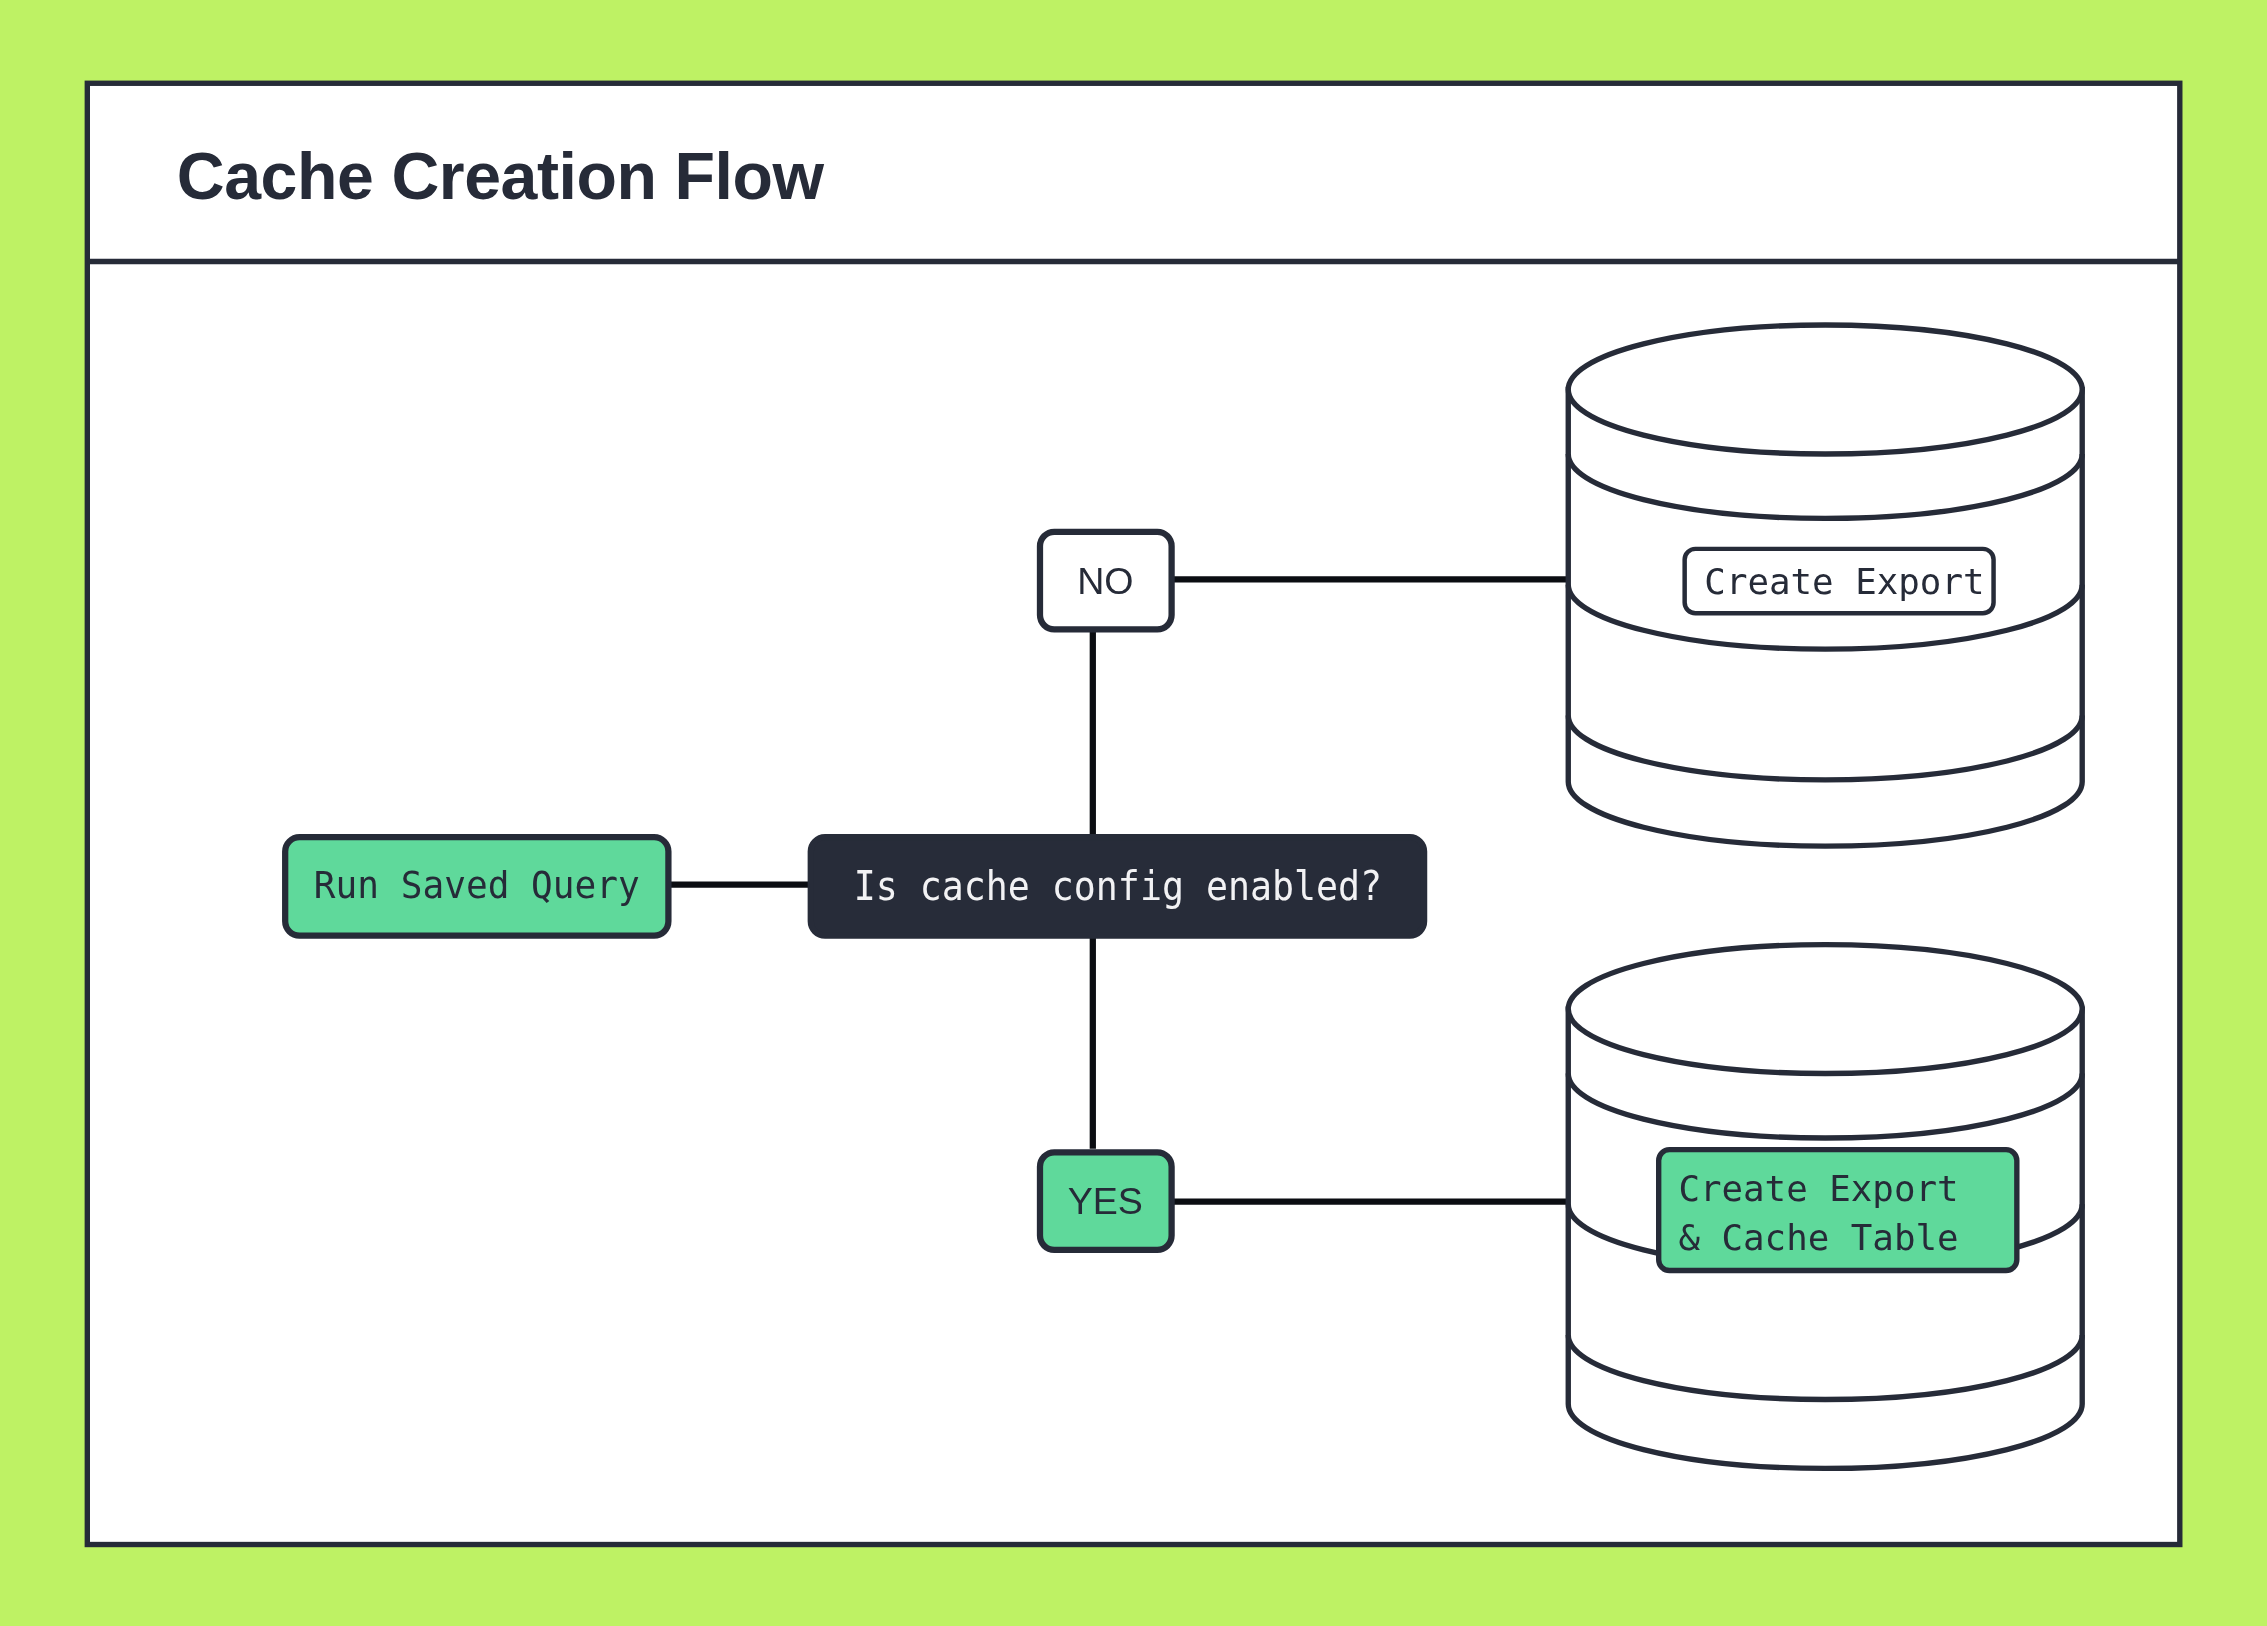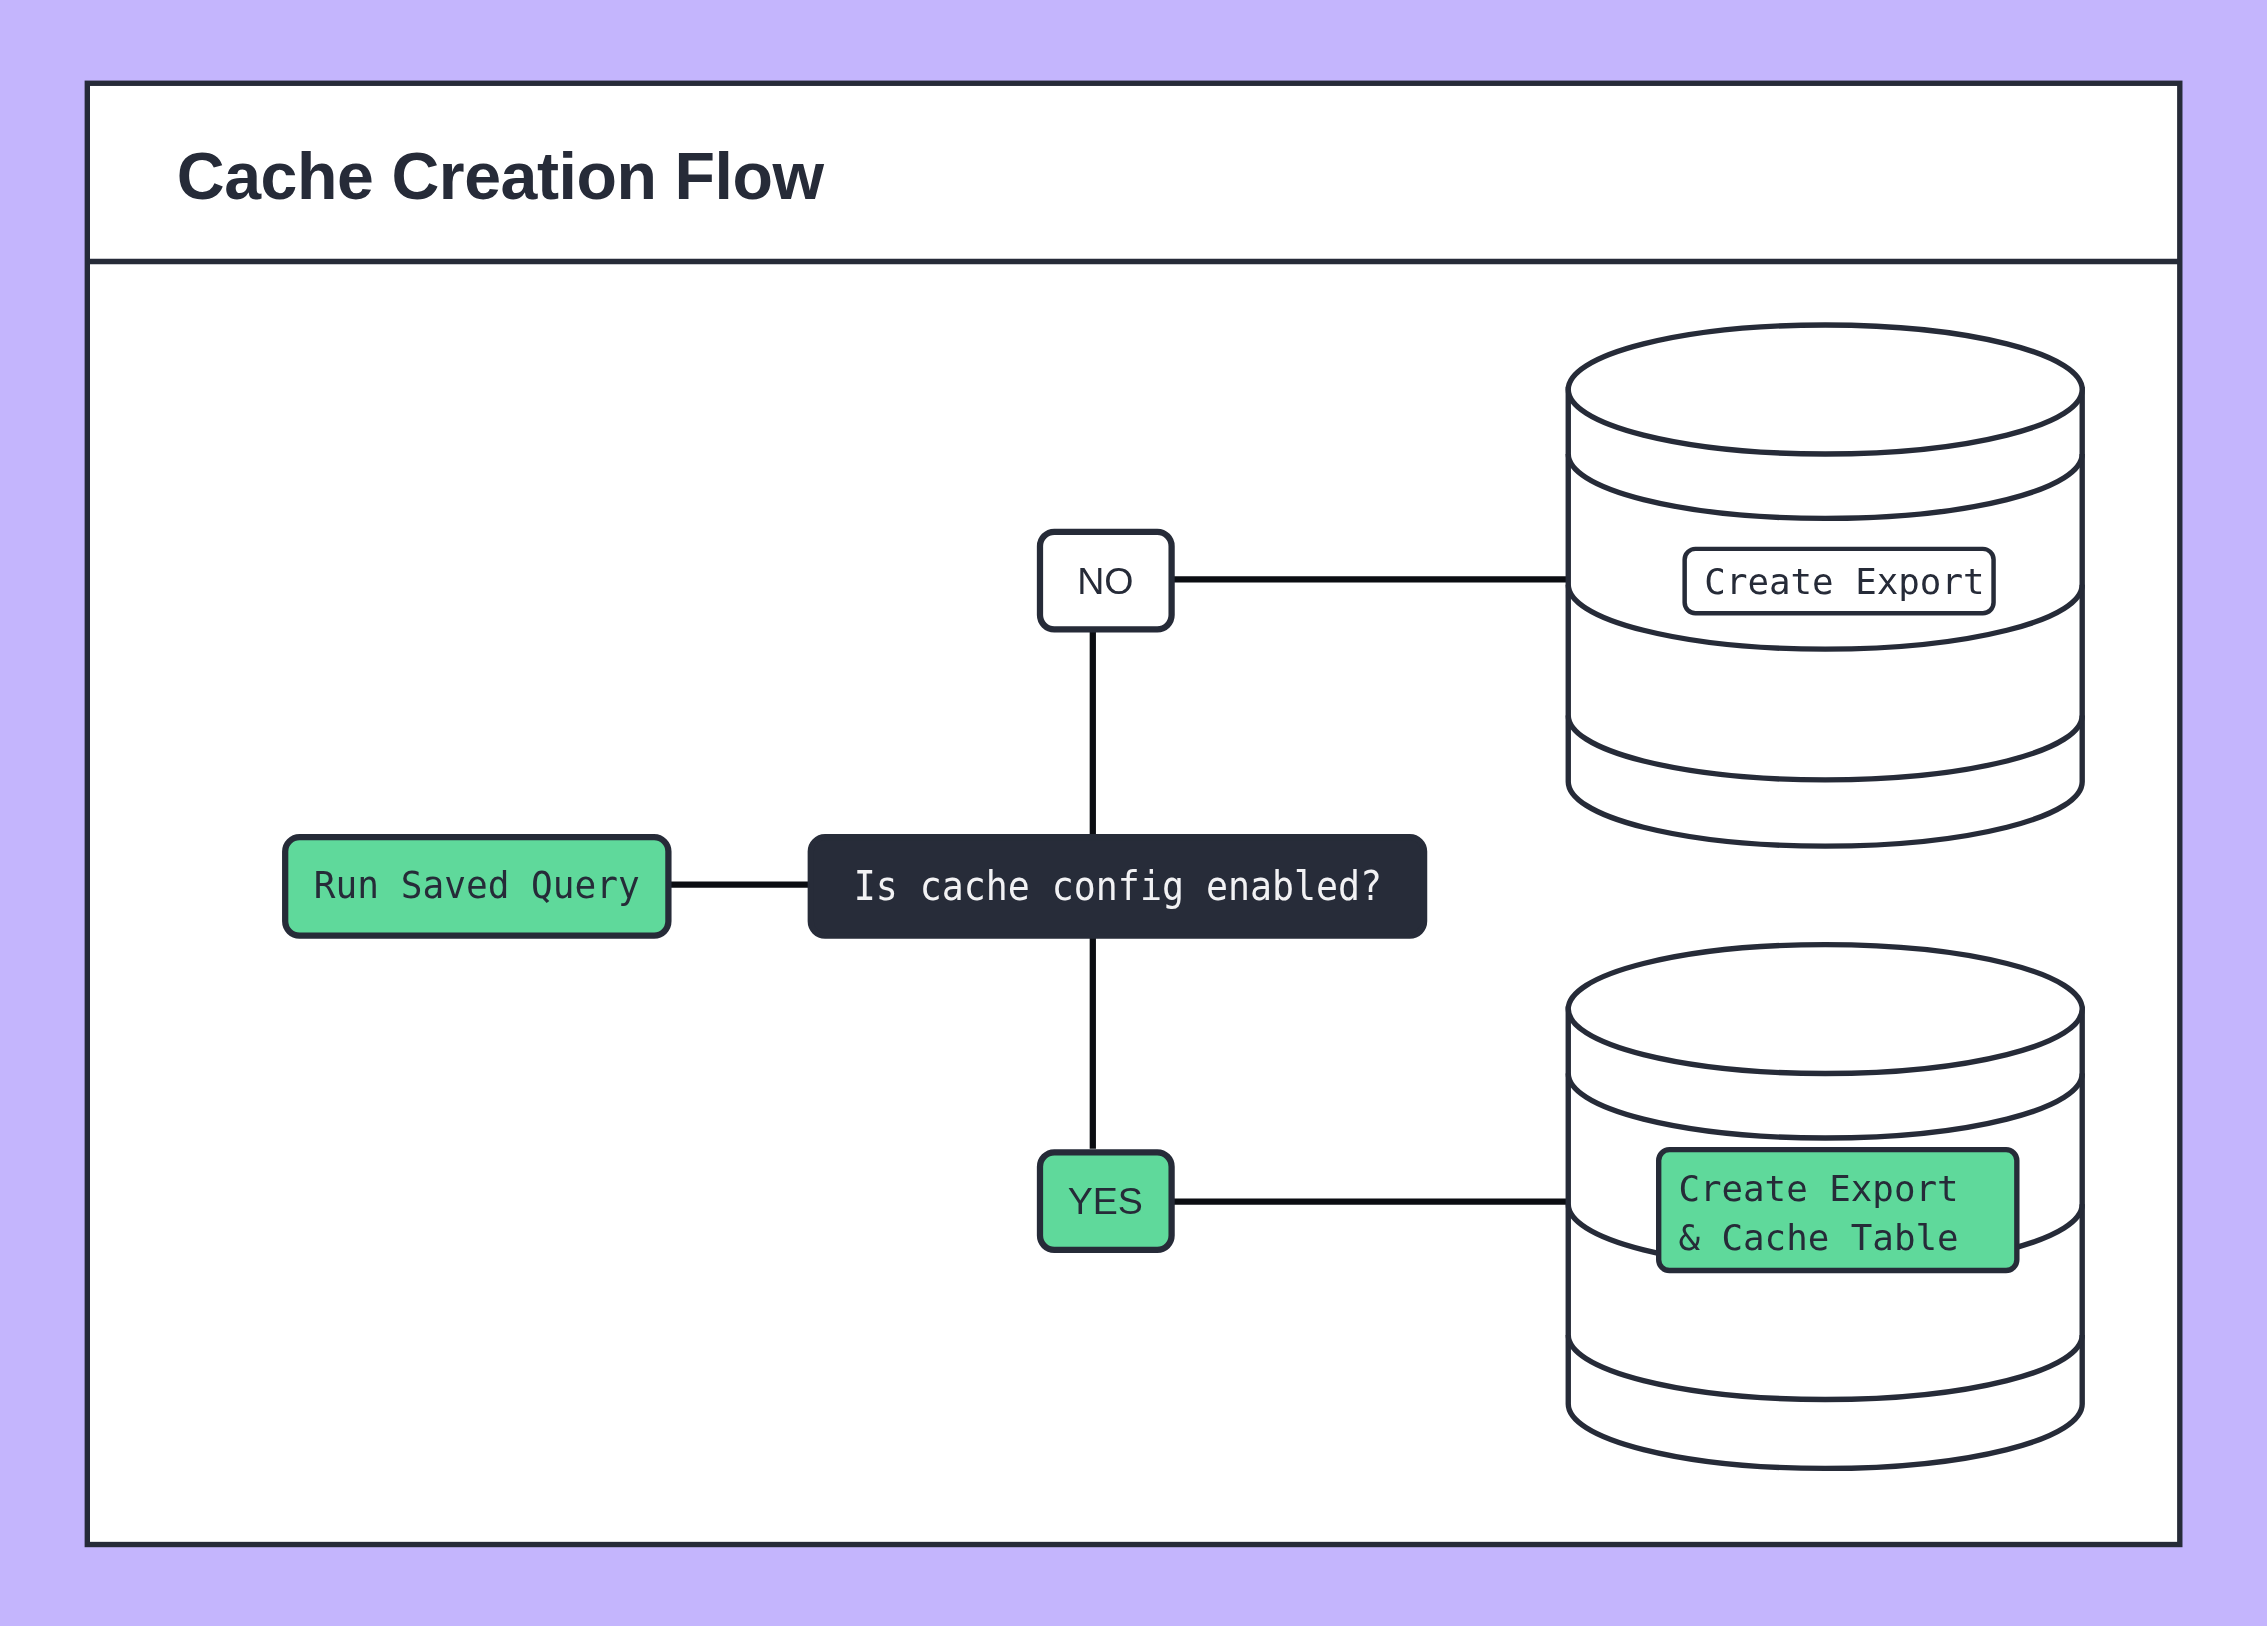--- a/index.html
+++ b/index.html
@@ -10,21 +10,21 @@
   body {
     width: 2268px;
     height: 1626px;
     font-family: "Liberation Sans", sans-serif;
     overflow: hidden;
   }
   #stage {
     position: relative;
     width: 2268px;
     height: 1626px;
-    background: #c4b5fd;
+    background: #bef264;
   }
   svg#diagram {
     display: block;
     width: 2268px;
     height: 1626px;
   }
   .frame-rect {
     fill: #ffffff;
     stroke: #262b38;
     stroke-width: 6;

